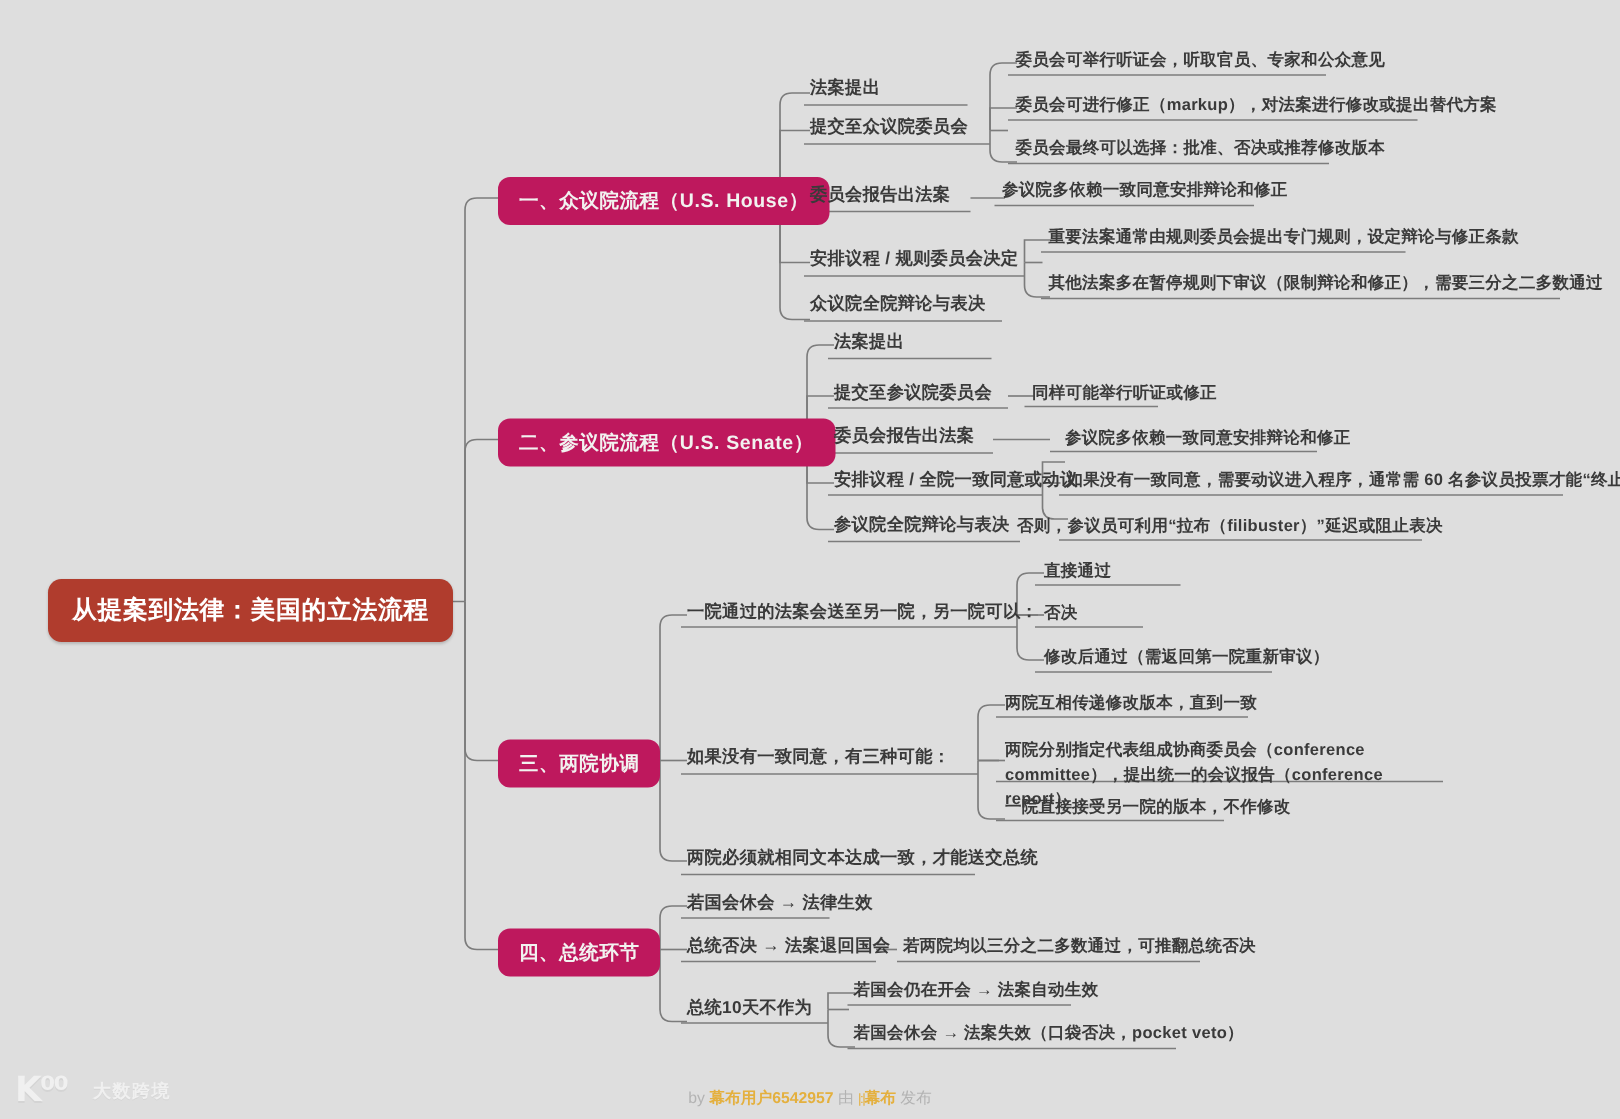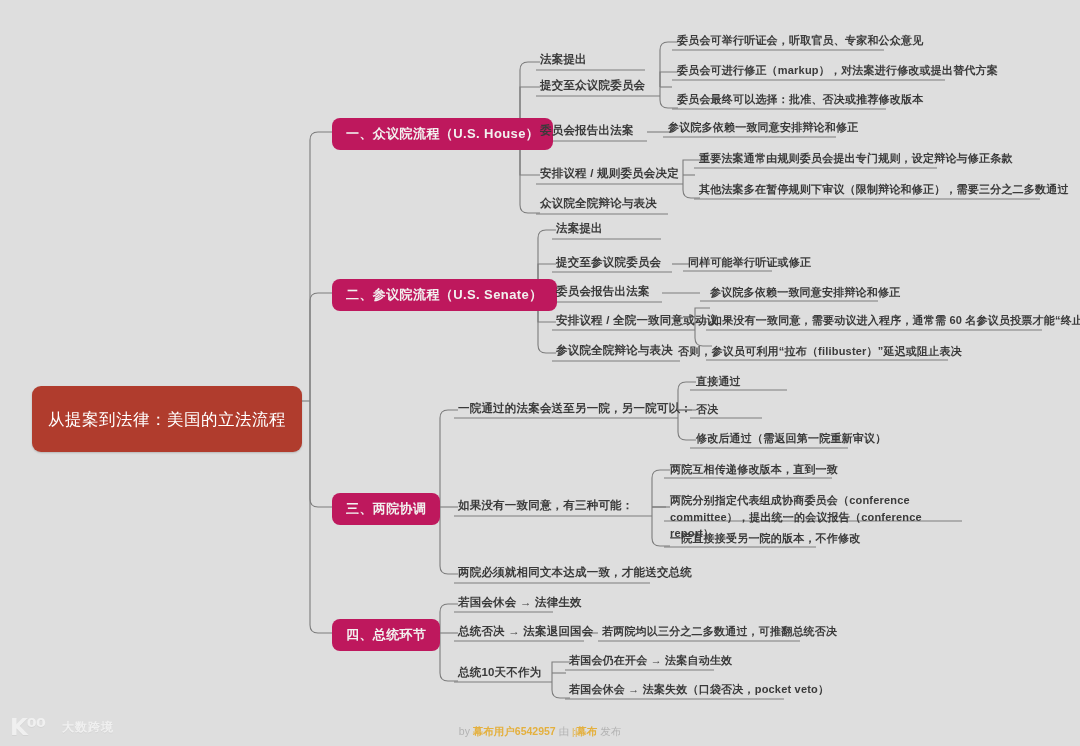--- a/index.html
+++ b/index.html
@@ -26,23 +26,23 @@
     position: absolute;
     white-space: nowrap;
     line-height: 1.35;
   }
 
   
   .root {
     background: #b03c2d;
     color: #ffffff;
     font-size: 16.5px;
-    font-weight: normal;
+    font-weight: bold;
     border-radius: 9px;
-    padding: 22px 16px;
+    padding: 10px 16px;
     letter-spacing: 0.5px;
     box-shadow: 0 1px 2px rgba(0,0,0,0.18);
   }
 
   
   .lv1 {
     background: #be185d;
     color: #f2f2f0;
     font-size: 13px;
     font-weight: bold;

